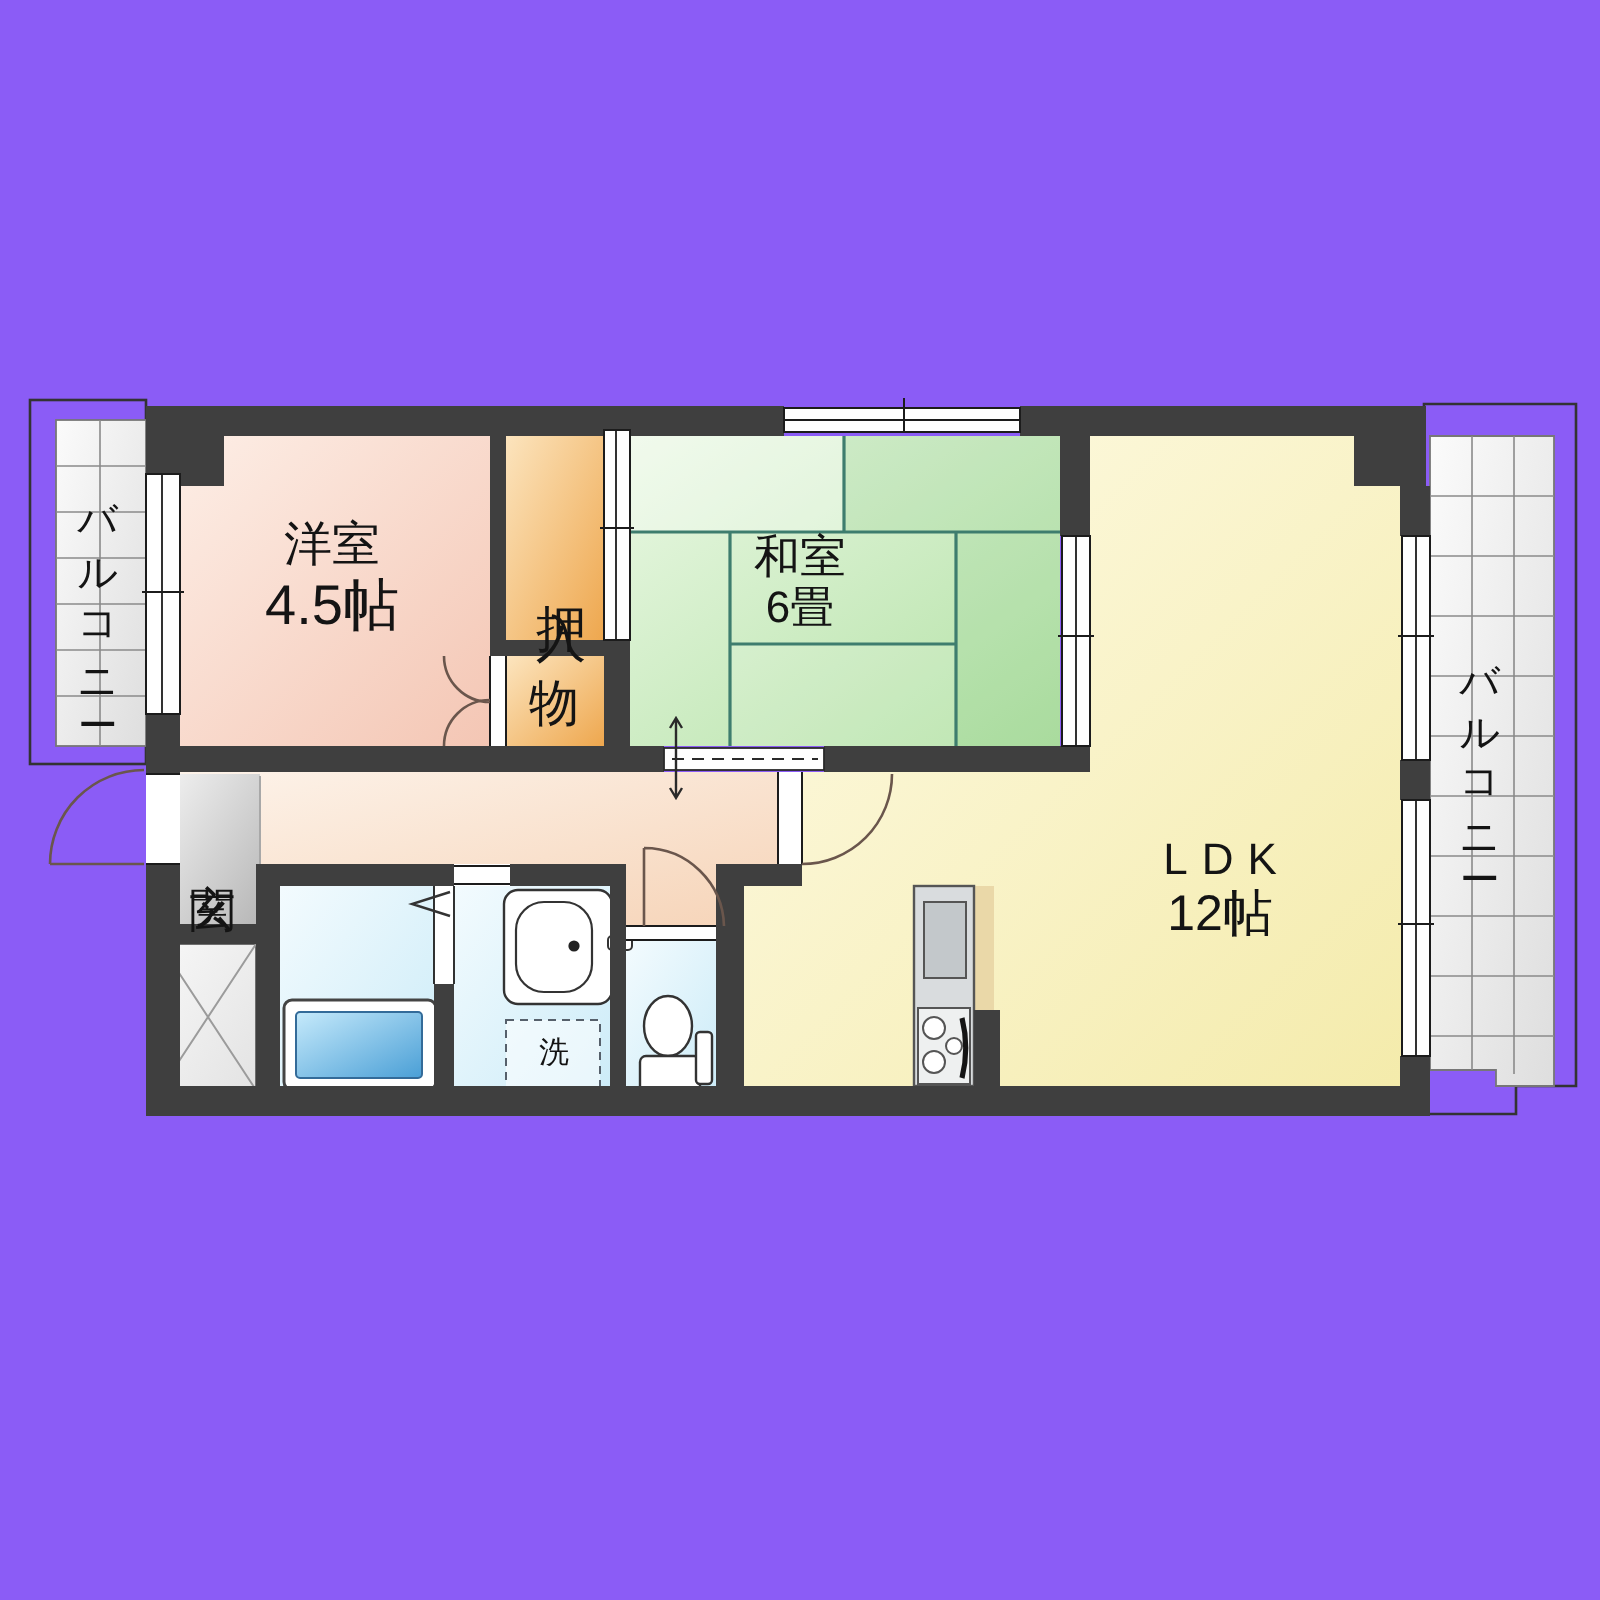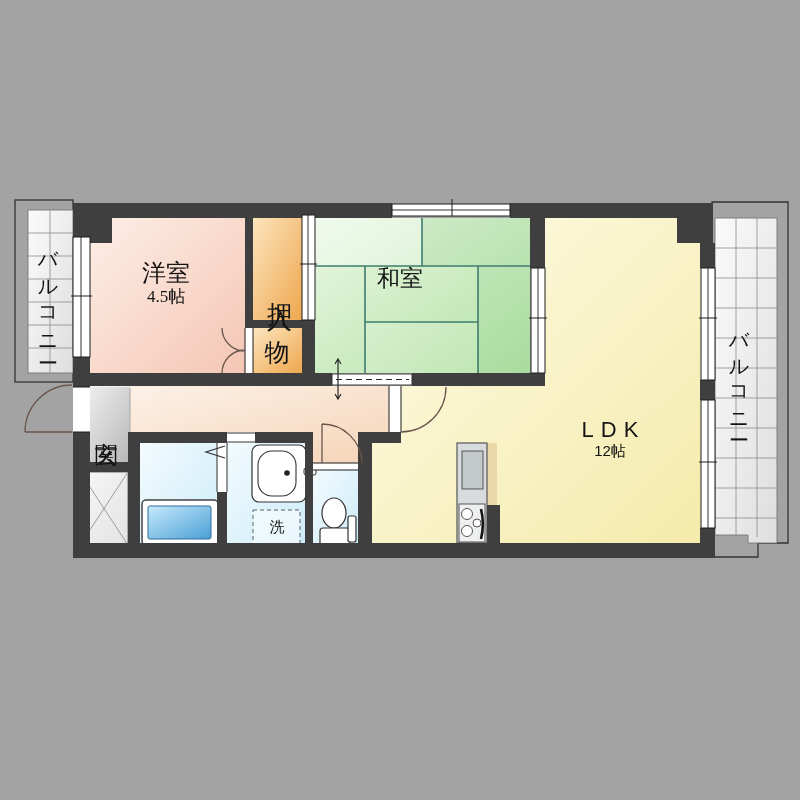--- a/index.html
+++ b/index.html
@@ -1,16 +1,16 @@
 <!DOCTYPE html>
 <html><head>
 <meta charset="utf-8">
 <style>
   html,body{margin:0;padding:0;background:#ffffff;}
-  #stage{position:relative;width:800px;height:800px;background:#a3a3a3;overflow:hidden;
+  #stage{position:relative;width:800px;height:800px;background:#8b5cf6;overflow:hidden;
          font-family:"Liberation Sans","DejaVu Sans",sans-serif;}
   #plan-svg{position:absolute;left:0;top:0;}
   .lbl{position:absolute;color:#141414;text-align:center;line-height:1.12;}
   .vtext{writing-mode:vertical-rl;text-orientation:mixed;}
   .lbl .sub{display:block;}
 </style>
 </head>
 <body>
 
 <div id="stage">
@@ -206,30 +206,31 @@
     <path d="M222,328 A23,23 0 0 0 245,351 M222,373 A23,23 0 0 1 245,350"></path>
 
     <rect x="217" y="443" width="10" height="49" fill="#ffffff" stroke="none"></rect>
     <path d="M217,443 V492 M227,443 V492" stroke="#1c1c1c" stroke-width="0.9"></path>
     <path d="M225,446 L206,452 L225,458" stroke="#333" stroke-width="1.2"></path>
   </g>
 </svg>
 
 <div class="lbl" style="left:96px;top:260px;width:140px;font-size:24px;">
   <span>洋室</span>
-  <span class="sub" style="font-size:17px;font-family:Liberation Serif, serif;">4.5帖</span>
+  <span class="sub" style="font-size:28px;">4.5帖</span>
 </div>
 
 <div class="lbl" style="left:330px;top:266px;width:140px;font-size:23px;">
   <span>和室</span>
+  <span class="sub" style="font-size:22px;">6畳</span>
 </div>
 
 <div class="lbl" style="left:540px;top:370px;width:140px;font-size:22px;margin-top:48px;">
   <span style="letter-spacing:7px;padding-left:7px;">LDK</span>
-  <span class="sub" style="font-size:15px;">12帖</span>
+  <span class="sub" style="font-size:25px;">12帖</span>
 </div>
 
 <div class="lbl vtext" style="left:266px;top:236px;height:100px;font-size:25px;letter-spacing:4px;">押入</div>
 
 <div class="lbl" style="left:247px;top:338px;width:60px;font-size:25px;">物</div>
 
 <div class="lbl vtext" style="left:93px;top:391px;height:70px;font-size:23px;letter-spacing:3px;">玄関</div>
 
 <div class="lbl" style="left:254px;top:519px;width:46px;font-size:15px;">洗</div>
 

